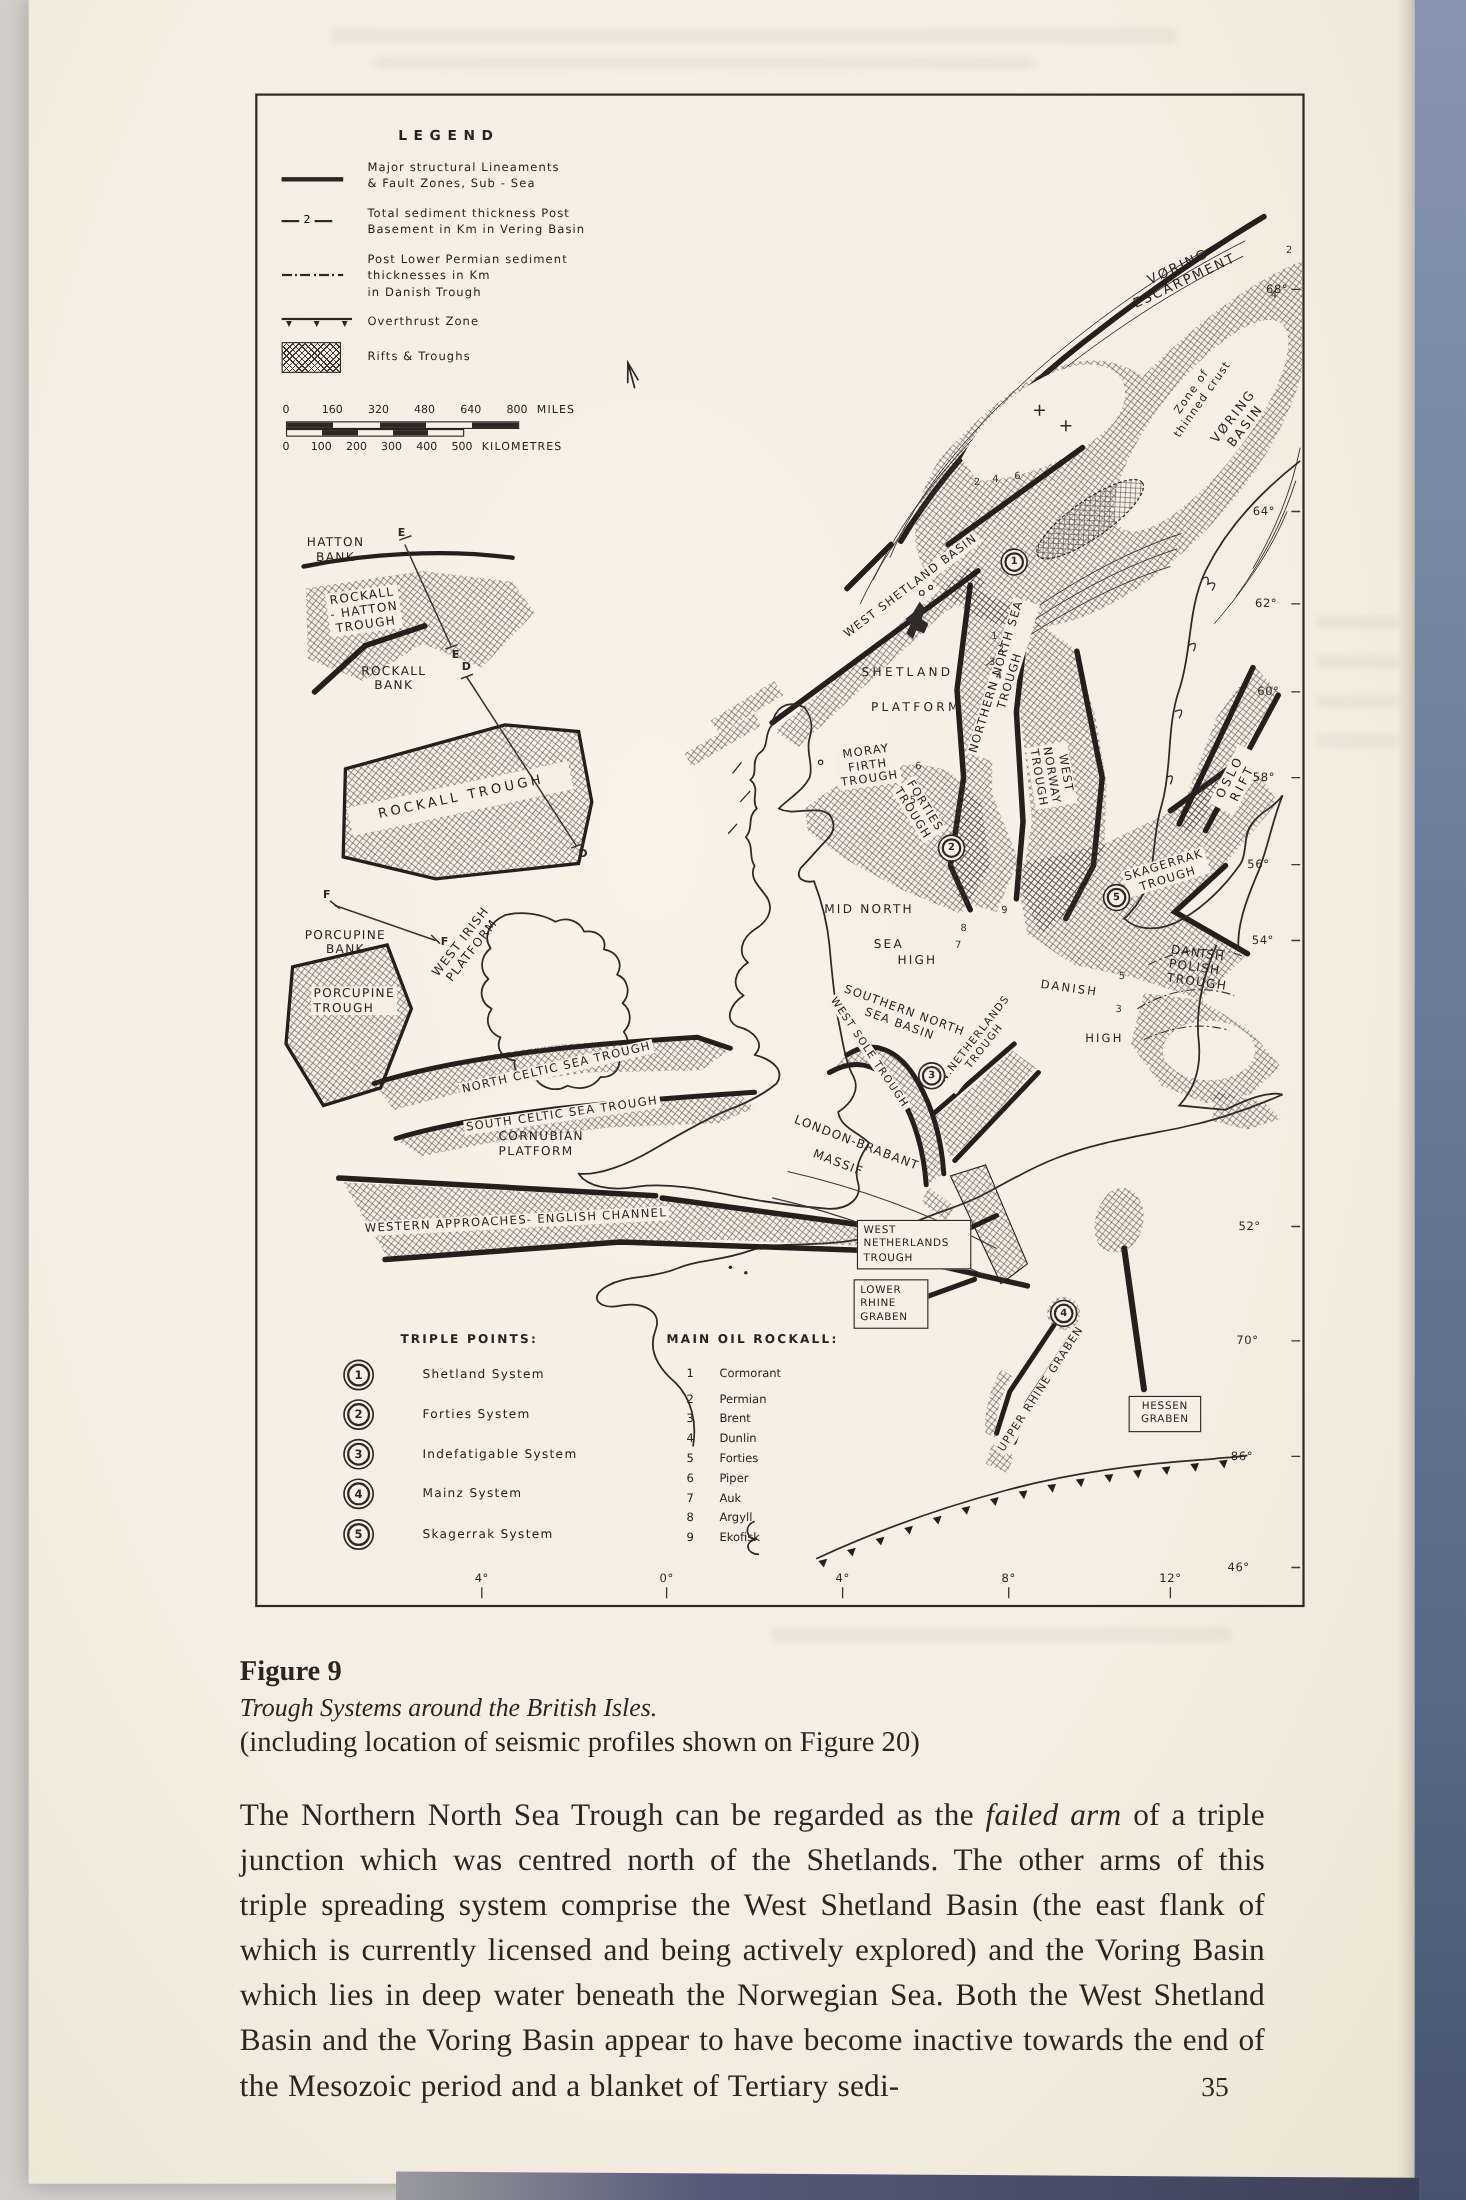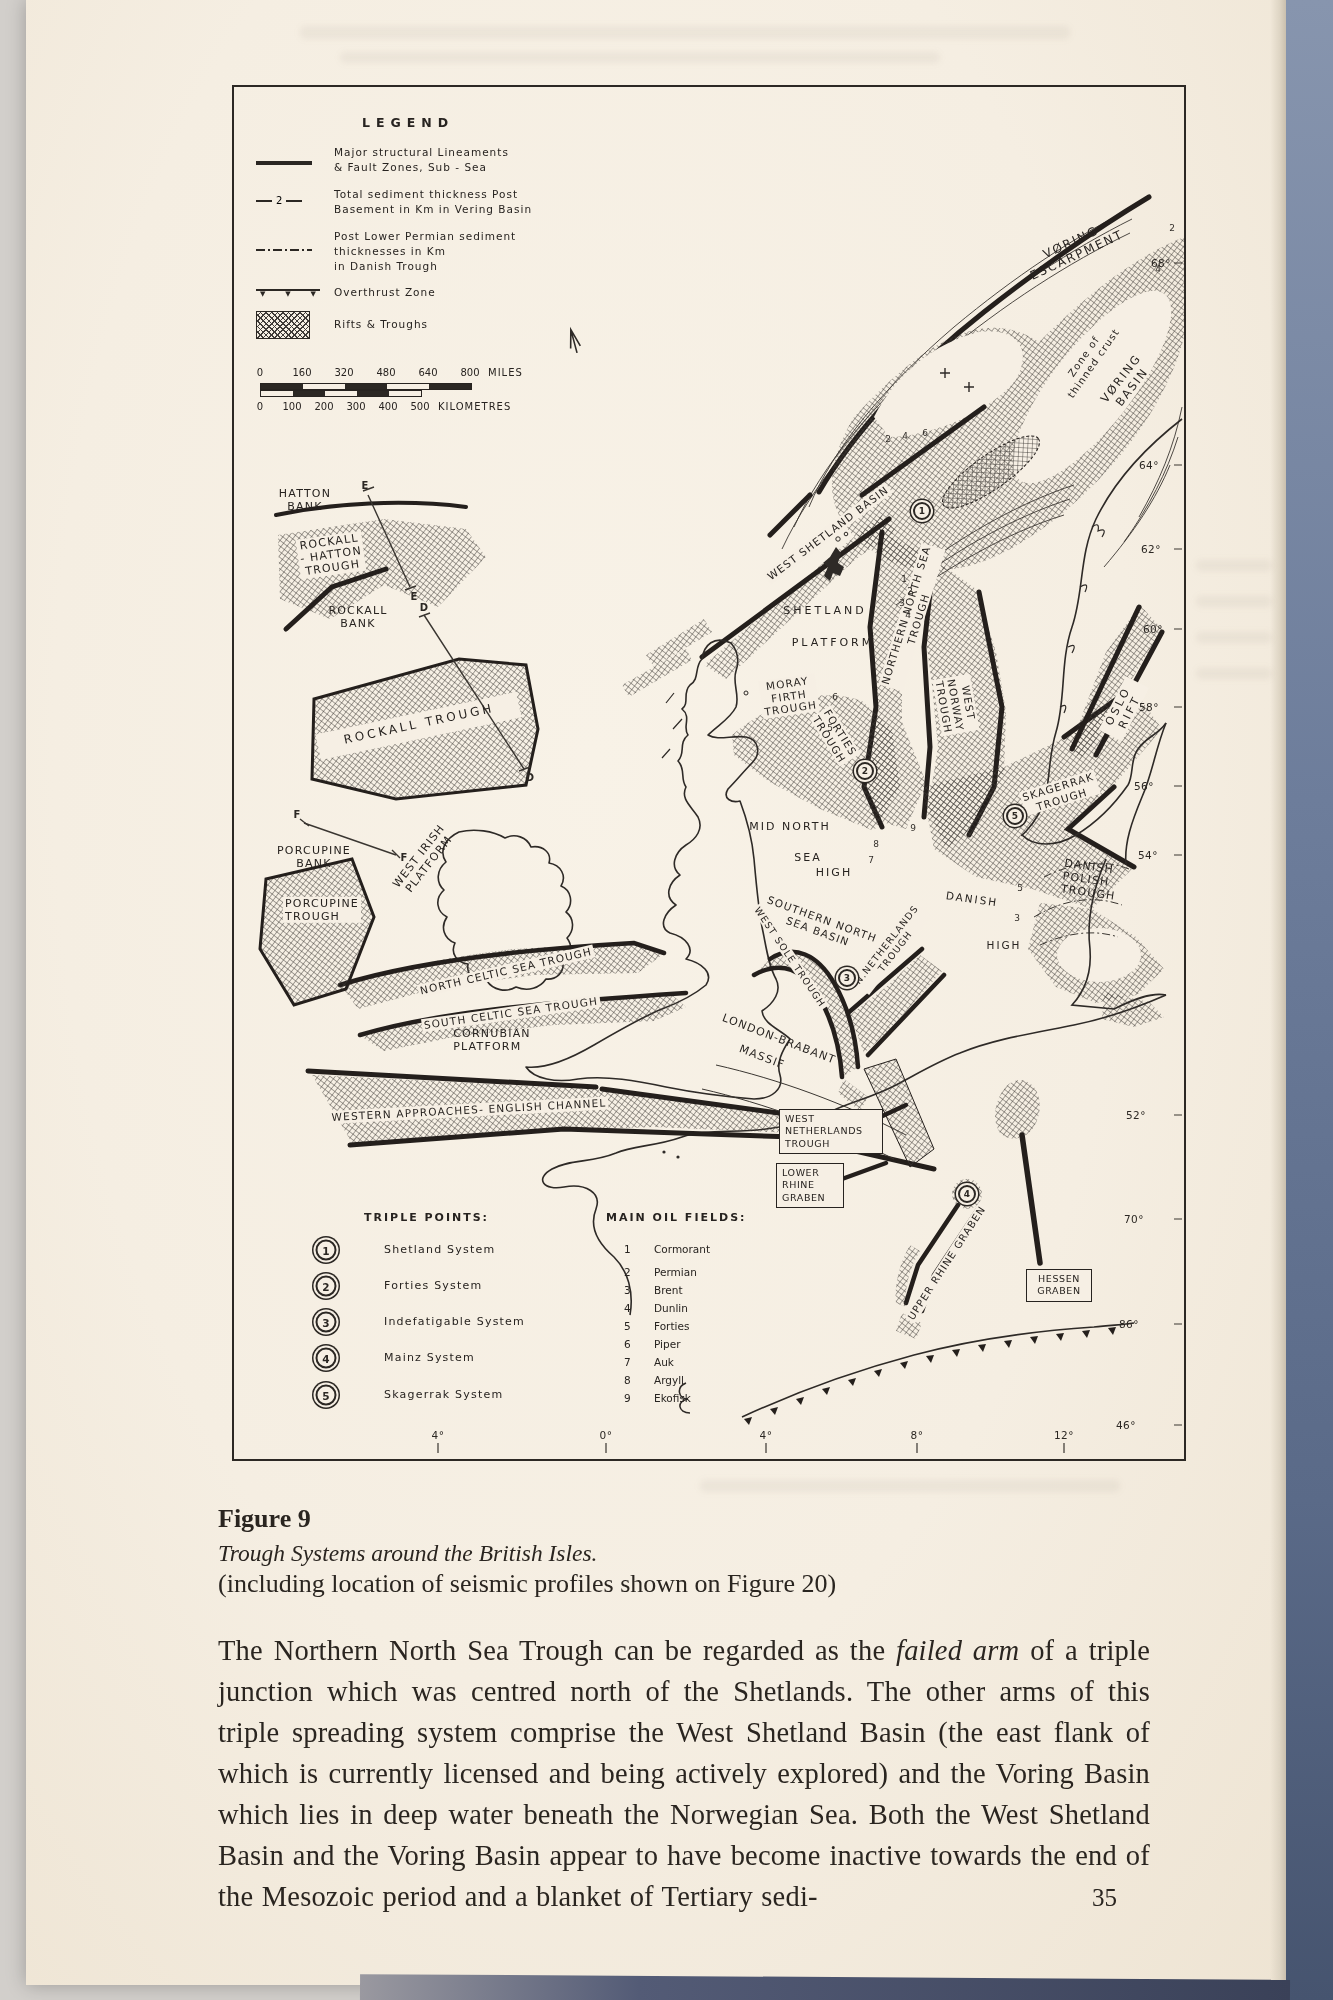--- a/index.html
+++ b/index.html
@@ -373,21 +373,21 @@
   <div class="litem" style="left:150px;top:1156px">Shetland System</div>
   <div class="circ lcirc" style="left:92px;top:1199px">2</div>
   <div class="litem" style="left:150px;top:1192px">Forties System</div>
   <div class="circ lcirc" style="left:92px;top:1235px">3</div>
   <div class="litem" style="left:150px;top:1228px">Indefatigable System</div>
   <div class="circ lcirc" style="left:92px;top:1271px">4</div>
   <div class="litem" style="left:150px;top:1264px">Mainz System</div>
   <div class="circ lcirc" style="left:92px;top:1308px">5</div>
   <div class="litem" style="left:150px;top:1301px">Skagerrak System</div>
 
-  <div class="lhead" style="left:372px;top:1124px">MAIN OIL FIELDS:</div>
+  <div class="lhead" style="left:372px;top:1124px">MAIN OIL ROCKALL:</div>
   <div class="onum" style="left:390px;top:1156px">1</div>
   <div class="onum" style="left:420px;top:1156px">Cormorant</div>
   <div class="onum" style="left:390px;top:1179px">2</div>
   <div class="onum" style="left:420px;top:1179px">Permian</div>
   <div class="onum" style="left:390px;top:1197px">3</div>
   <div class="onum" style="left:420px;top:1197px">Brent</div>
   <div class="onum" style="left:390px;top:1215px">4</div>
   <div class="onum" style="left:420px;top:1215px">Dunlin</div>
   <div class="onum" style="left:390px;top:1233px">5</div>
   <div class="onum" style="left:420px;top:1233px">Forties</div>

